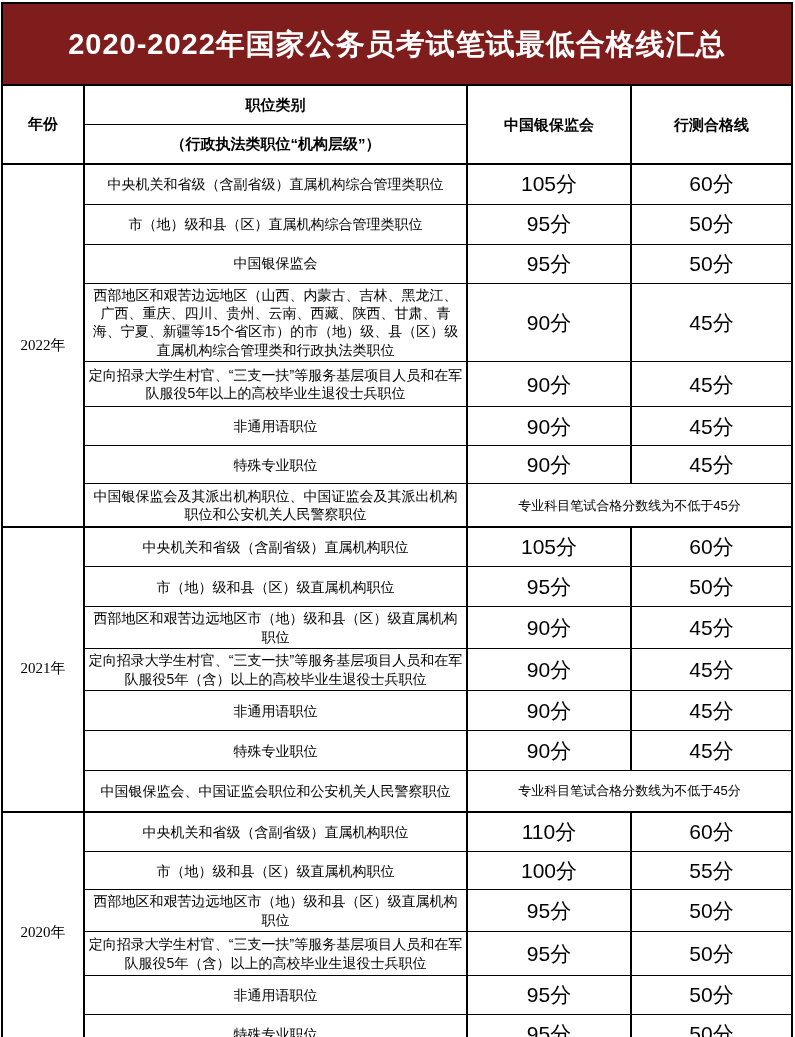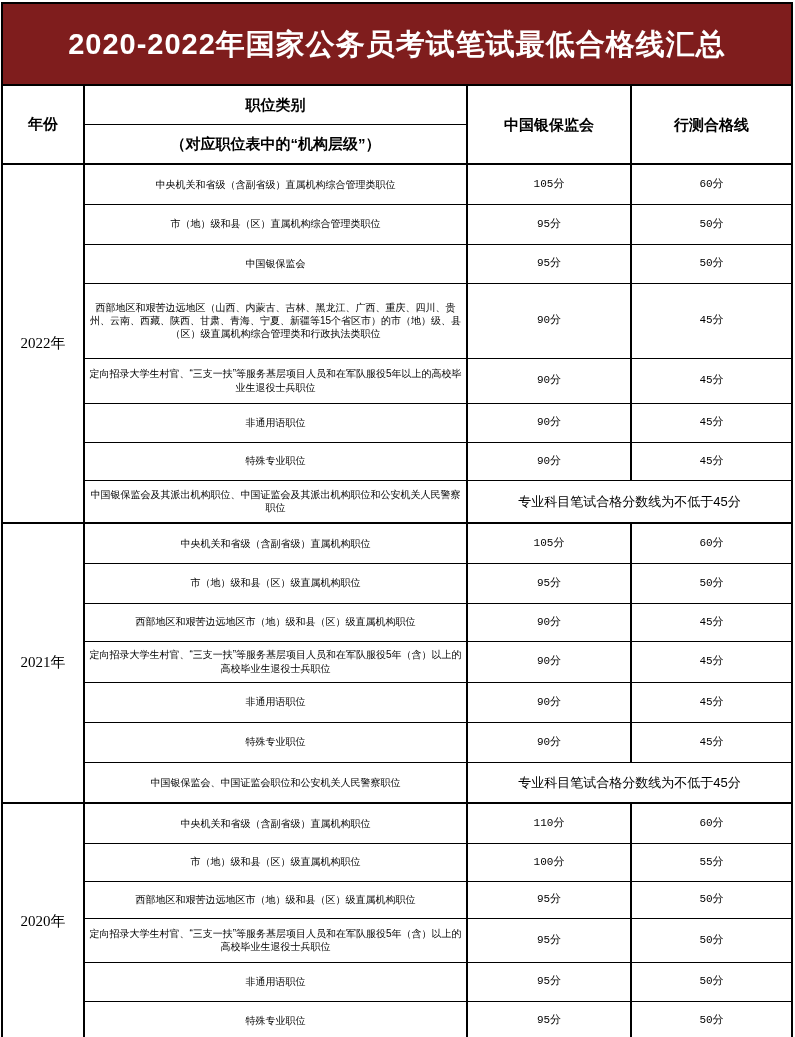--- a/index.html
+++ b/index.html
@@ -21,22 +21,22 @@
     overflow:hidden;
   }
   tr.section-start td { border-top-width:2px; }
   td.banner {
     background:#7f1d1d; color:#ffffff;
     font-size:29px; font-weight:bold; letter-spacing:1px;
     height:76px; border-bottom-width:2px;
   }
   td.hdr { font-weight:bold; font-size:15px;margin-left:46px; }
   td.year-cell { font-size:15px;font-family:Liberation Serif, serif; }
-  td.pos { font-size:10px;text-align:center; }
-  td.score { font-size:11px;font-family:Liberation Mono, monospace; }
+  td.pos { font-size:14px;text-align:center; }
+  td.score { font-size:21px; }
   td.merged-note { font-size:13px; }
 </style>
 </head>
 <body>
 
 <div class="sheet">
   <table class="main">
     <colgroup>
       <col style="width:82px">
         <col style="width:383px">
@@ -51,21 +51,21 @@
       </td>
     </tr>
 
     <tr class="section-start" style="height:39px">
       <td rowspan="2" class="hdr year-cell">年份</td>
       <td class="hdr">职位类别</td>
       <td rowspan="2" class="hdr">中国银保监会</td>
       <td rowspan="2" class="hdr">行测合格线</td>
     </tr>
     <tr style="height:40px">
-      <td class="hdr">（对应职位表中的“机构层级”）</td>
+      <td class="hdr">（行政执法类职位“机构层级”）</td>
     </tr>
 
     <tr class="section-start" style="height:40px">
       <td rowspan="8" class="year-cell">2022年</td>
       <td class="pos">中央机关和省级（含副省级）直属机构综合管理类职位</td>
       <td class="score">105分</td>
       <td class="score">60分</td>
     </tr>
     <tr style="height:40px">
       <td class="pos">市（地）级和县（区）直属机构综合管理类职位</td>

